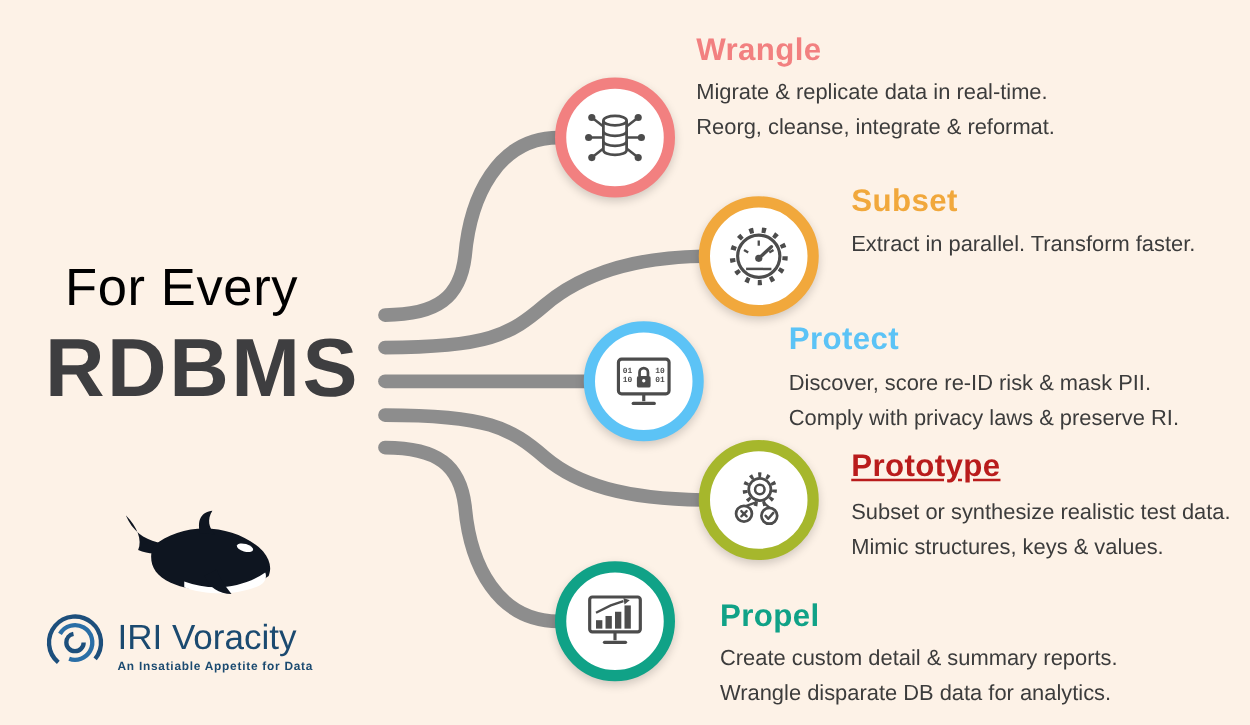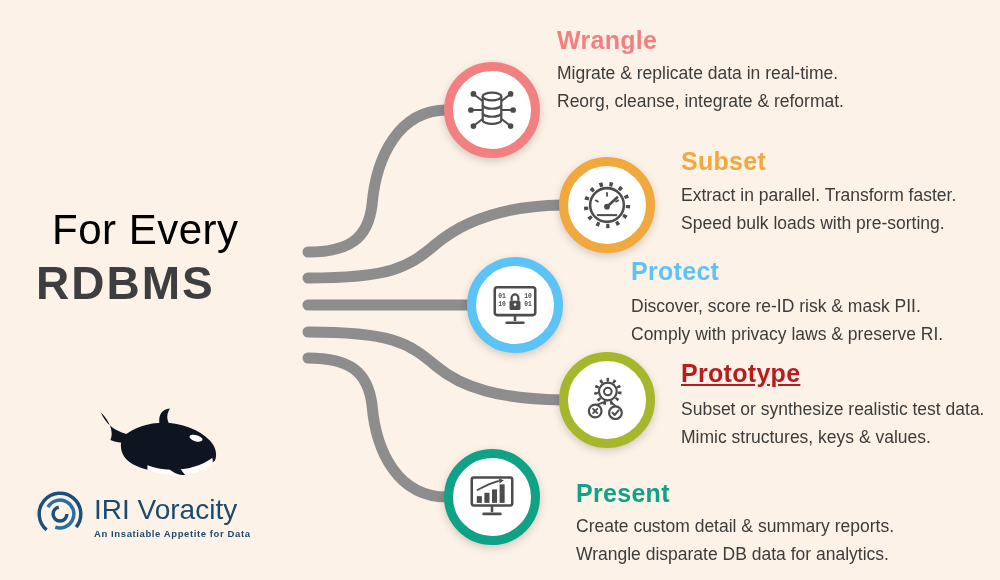--- a/index.html
+++ b/index.html
@@ -8,21 +8,21 @@
     position:relative;width:1000px;height:580px;overflow:hidden;
     background:#fdf2e7;
   }
   
   .title-block{position:absolute;left:36px;top:206px;}
   .title-line1{
     font-size:42px;font-weight:normal;color:#000000;margin:0 0 2px 16px;
     letter-spacing:0.5px;
   }
   .title-line2{
-    font-size:46px;font-weight:bold;color:#3e3e40;margin:0;
+    font-size:66px;font-weight:bold;color:#3e3e40;margin:0;
     letter-spacing:2px;
   }
   
   svg.connectors{position:absolute;left:0;top:0;}
   
   .ring{
     position:absolute;width:78px;height:78px;border:9px solid #ccc;
     border-radius:50%;background:#fff;display:flex;align-items:center;
     justify-content:center;box-shadow:0 3px 8px rgba(0,0,0,0.18);
   }
@@ -116,21 +116,21 @@
           <line x1="18" y1="26" x2="22" y2="28.5"></line>
             <line x1="32" y1="17" x2="32" y2="22"></line>
           <line x1="46" y1="26" x2="42" y2="28.5"></line>
         </g>
         <line x1="32" y1="34" x2="44" y2="23" stroke="#4c4c4c" stroke-width="3.2" stroke-linecap="round"></line>
         <circle cx="32" cy="34" r="3.4" fill="#4c4c4c"></circle>
         <path d="M20,44 h24" stroke="#4c4c4c" stroke-width="2.4"></path>
       </svg>
     </div>
     <h2 class="branch-title" style="color: rgb(241, 168, 60);">Subset</h2>
-    <p class="branch-desc"><span>Extract in parallel. Transform faster.</span><br><span>Speed bulk loads with pre-sorting.</span></p>
+    <p class="branch-desc"><span>Extract in parallel. Transform faster.</span><br></p>
   </section>
 
   <section class="b2">
     <div class="ring" style="border-color: rgb(92, 195, 246);">
       <svg width="54" height="54" viewBox="0 0 64 64">
         <rect x="8" y="11" width="48" height="33" rx="3" fill="#fff" stroke="#4c4c4c" stroke-width="3"></rect>
         <line x1="32" y1="44" x2="32" y2="51" stroke="#4c4c4c" stroke-width="3"></line>
         <line x1="22" y1="53" x2="42" y2="53" stroke="#4c4c4c" stroke-width="3" stroke-linecap="round"></line>
         <g font-family="Liberation Mono, monospace" font-size="7.5" fill="#4c4c4c" font-weight="bold">
           <text x="12" y="24">01</text>
@@ -179,21 +179,21 @@
           <rect x="23" y="27" width="6" height="12"></rect>
           <rect x="32" y="23" width="6" height="16"></rect>
           <rect x="41" y="17" width="6" height="22"></rect>
         </g>
         <polyline points="14,24 28,17 40,13" fill="none" stroke="#4c4c4c" stroke-width="2.2"></polyline>
         <polygon points="40,10 46,12 41,16" fill="#4c4c4c"></polygon>
         <line x1="32" y1="42" x2="32" y2="50" stroke="#4c4c4c" stroke-width="3"></line>
         <line x1="22" y1="52" x2="42" y2="52" stroke="#4c4c4c" stroke-width="3" stroke-linecap="round"></line>
       </svg>
     </div>
-    <h2 class="branch-title" style="color: rgb(16, 162, 135);">Present</h2>
+    <h2 class="branch-title" style="color: rgb(16, 162, 135);">Propel</h2>
     <p class="branch-desc"><span>Create custom detail &amp; summary reports.</span><br><span>Wrangle disparate DB data for analytics.</span></p>
   </section>
 
   <svg class="orca" width="135" height="82" viewBox="0 0 150 90">
     <path d="M14,4 C20,18 30,25 42,28 L56,33 C44,40 35,39 25,35 C29,26 24,14 14,4 Z" fill="#0e1520"></path>
     <path d="M38,32 C66,8 112,12 136,36 C142,43 144,51 141,58 C120,73 78,75 54,64 C38,57 34,45 38,32 Z" fill="#0e1520"></path>
     <path d="M66,63 C90,72 118,69 138,55 C140,60 137,65 132,67 C112,76 84,75 66,68 Z" fill="#fff"></path>
     <path d="M80,20 C77,7 82,1 91,0 C86,8 88,15 93,21 Z" fill="#0e1520"></path>
     <ellipse cx="120" cy="33" rx="7.5" ry="3.4" fill="#fff" transform="rotate(16 120 33)"></ellipse>
     <path d="M84,58 C88,68 97,74 108,74 C101,65 97,59 95,52 Z" fill="#0e1520"></path>

